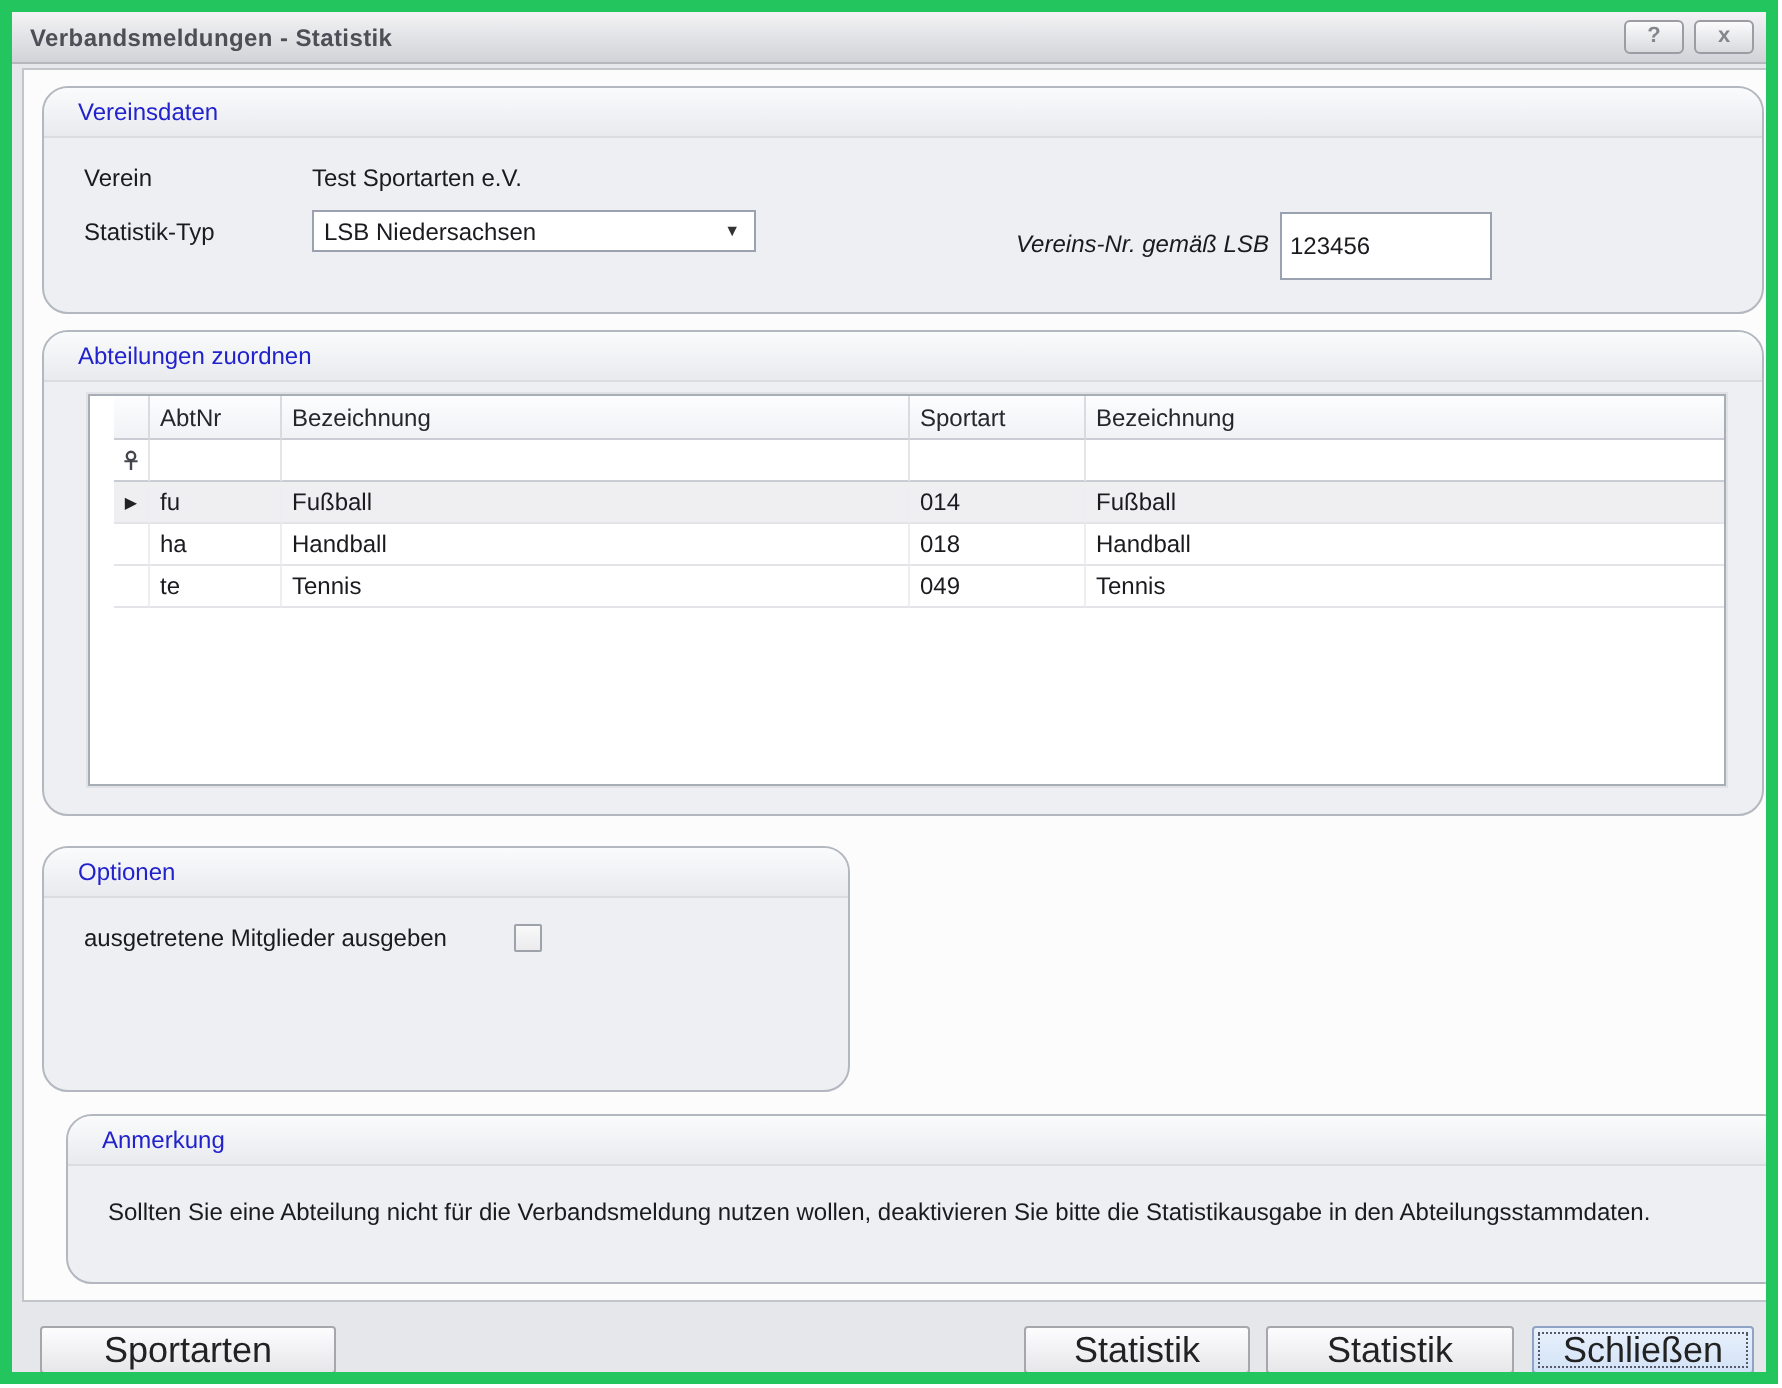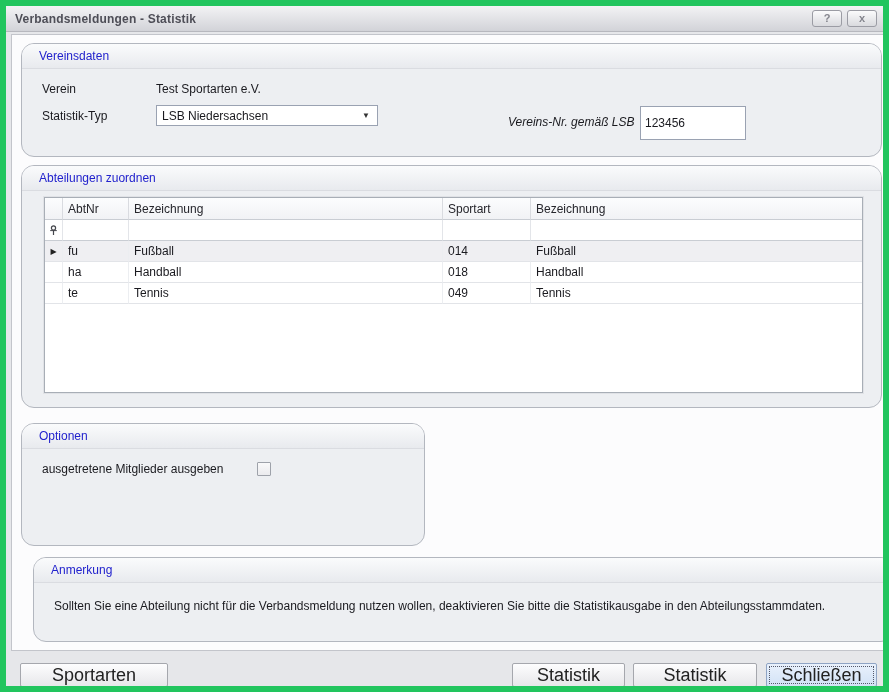--- a/index.html
+++ b/index.html
@@ -57,21 +57,21 @@
     font-family:"Liberation Sans", sans-serif; font-size:12px; color:#1a1a1f;
     padding:16px 4px; outline:none;
   }
   .vnr-input { left:618px; top:37px; width:106px; height:20px; }
   
   .grid {
     position:absolute; left:22px; top:6px; width:819px; height:196px;
     background:#fff; border:1px solid #a8aeb6; outline:1px solid #e0e2e6;
     display:flex; flex-direction:column; overflow:hidden;
   }
-  .grid-row { display:flex; flex:0 0 auto; }
+  .grid-row { display:flex; flex:0 0 auto;margin-left:12px; }
   .cell { padding:0 5px; overflow:hidden; white-space:nowrap; display:flex; align-items:center; }
   .c-ind  { flex:0 0 18px; padding:0; justify-content:center; }
   .c-abtnr{ flex:0 0 66px; }
   .c-bez  { flex:0 0 314px; }
   .c-sport{ flex:0 0 88px; }
   .c-bez2 { flex:1 1 auto; }
   .hdr-row { height:22px; }
   .hdr-row .cell {
     background:linear-gradient(#fcfdfe,#f1f2f5);
     border-right:1px solid #d9dbe0; border-bottom:1px solid #c9cdd3;

